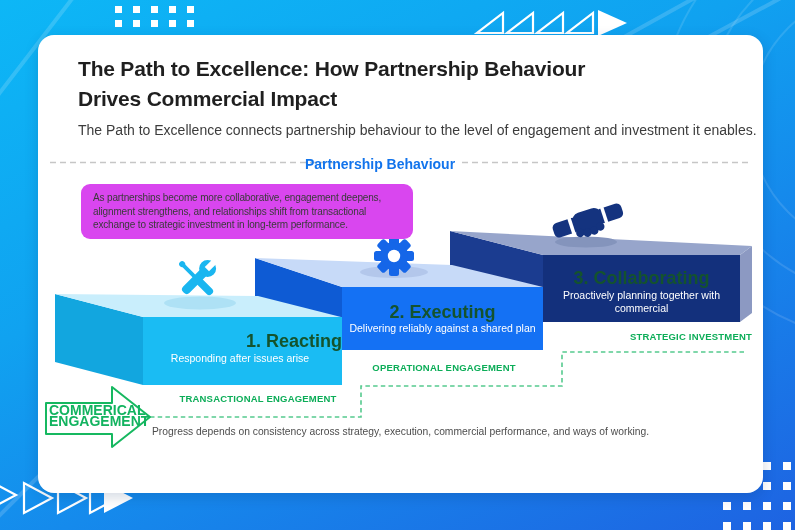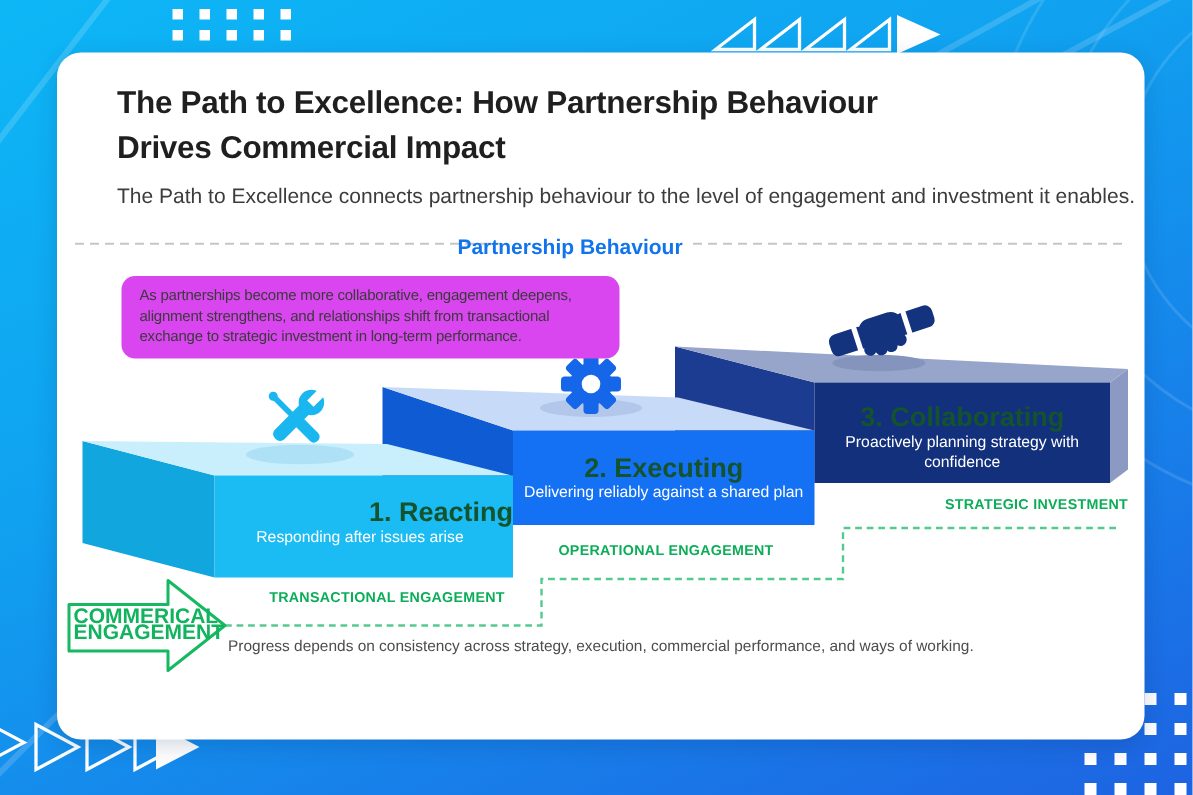--- a/index.html
+++ b/index.html
@@ -177,21 +177,21 @@
 <div class="txt title" id="title2">Drives Commercial Impact</div>
 <div class="txt" id="subtitle">The Path to Excellence connects partnership behaviour to the level of engagement and investment it enables.</div>
 <div class="txt" id="divider-label">Partnership Behaviour</div>
 <div class="txt" id="intro-box">As partnerships become more collaborative, engagement deepens, alignment strengthens, and relationships shift from transactional exchange to strategic investment in long-term performance.</div>
 
 <div class="txt step-title" id="step1-title">1. Reacting</div>
 <div class="txt step-desc" id="step1-desc">Responding after issues arise</div>
 <div class="txt step-title" id="step2-title">2. Executing</div>
 <div class="txt step-desc" id="step2-desc">Delivering reliably against a shared plan</div>
 <div class="txt step-title" id="step3-title">3. Collaborating</div>
-<div class="txt step-desc" id="step3-desc">Proactively planning strategy with confidence</div>
+<div class="txt step-desc" id="step3-desc">Proactively planning together with commercial</div>
 
 <div class="txt green-label" id="label-transactional">TRANSACTIONAL ENGAGEMENT</div>
 <div class="txt green-label" id="label-operational">OPERATIONAL ENGAGEMENT</div>
 <div class="txt green-label" id="label-strategic">STRATEGIC INVESTMENT</div>
 
 <div class="txt" id="arrow-label">
   <div>COMMERICAL</div>
   <div>ENGAGEMENT</div>
 </div>
 

